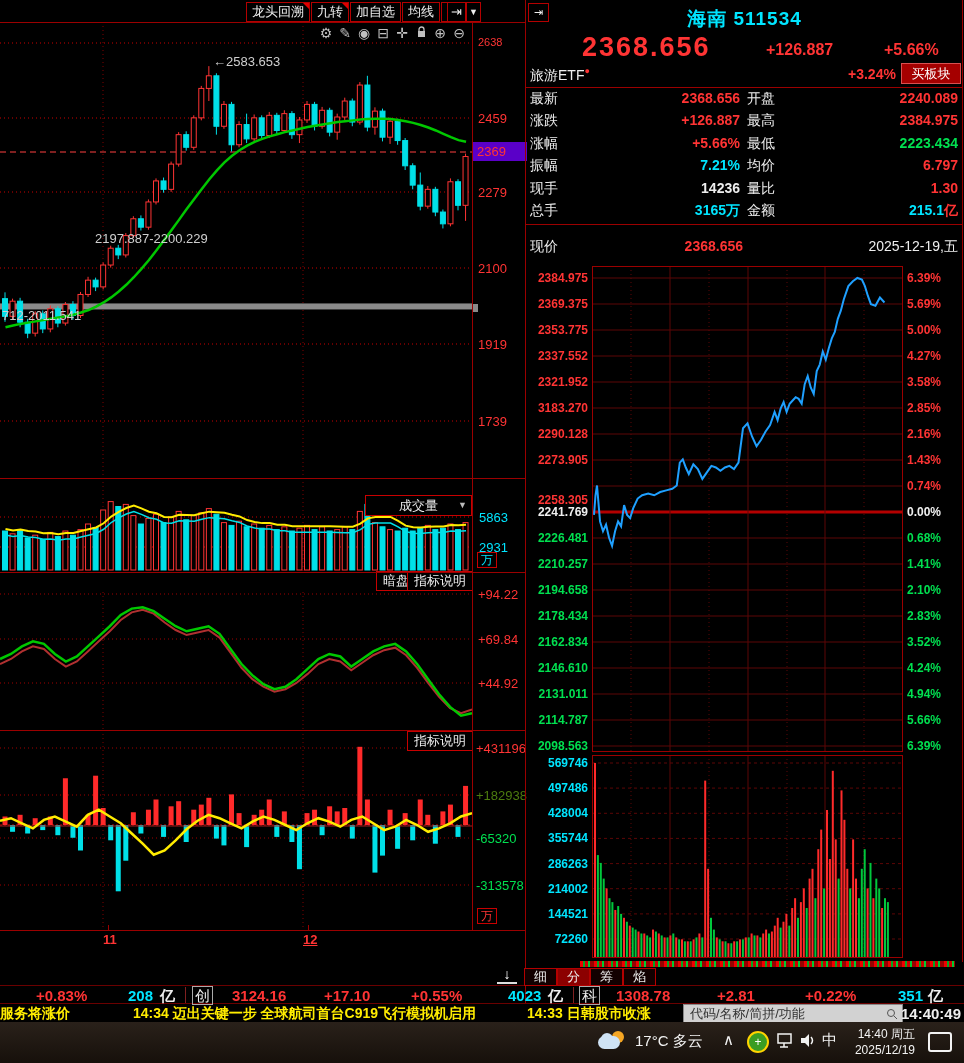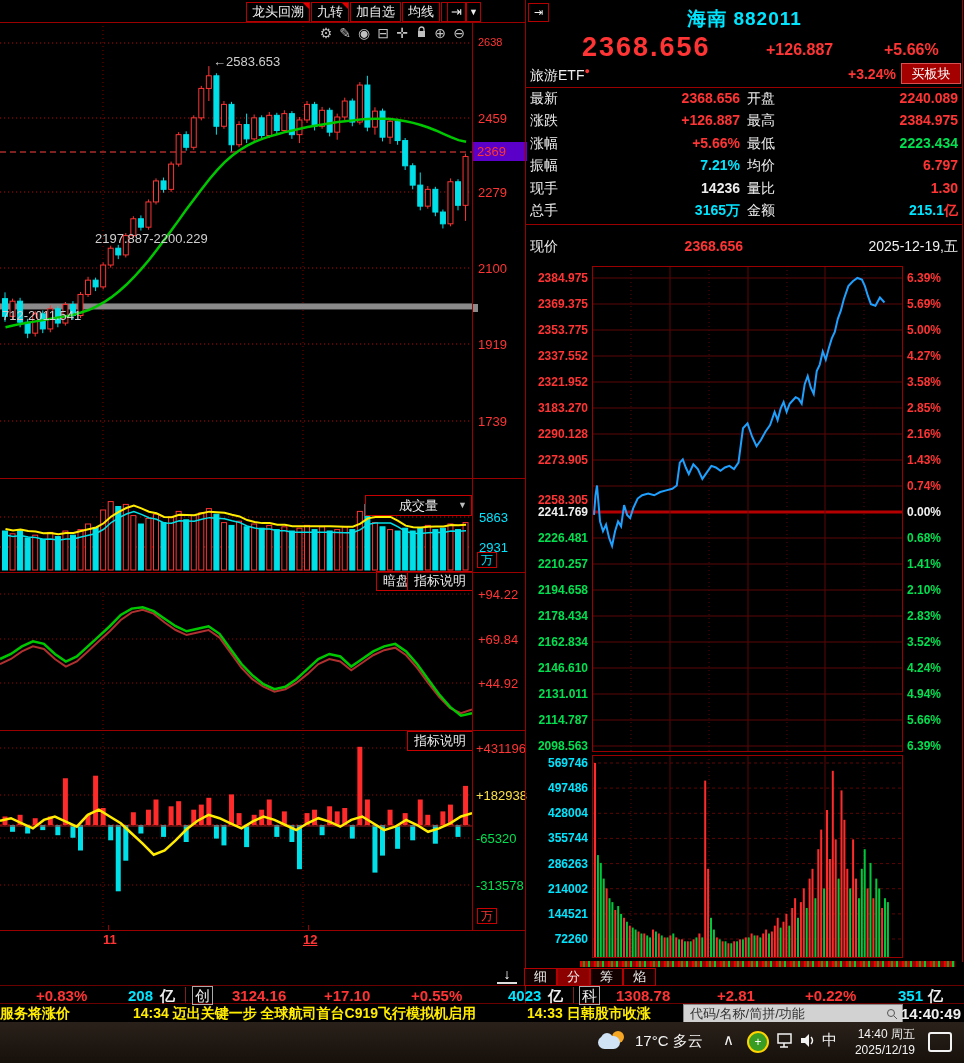--- a/index.html
+++ b/index.html
@@ -362,37 +362,37 @@
       <div style="position: absolute; left: 478px; top: 337px; font-size: 13px; color: rgb(255, 52, 52);">1919</div>
       <div style="position: absolute; left: 478px; top: 414px; font-size: 13px; color: rgb(255, 52, 52);">1739</div>
       <div style="position: absolute; left: 472px; top: 304px; width: 6px; height: 8px; background: rgb(138, 138, 138);"></div>
       <div style="position: absolute; left: 479px; top: 510px; font-size: 13px; color: rgb(0, 229, 255);">5863</div>
       <div style="position: absolute; left: 479px; top: 540px; font-size: 13px; color: rgb(0, 229, 255);">2931</div>
       <div class="unitbox" style="position: absolute; left: 477px; top: 552px; color: rgb(0, 229, 255);">万</div>
       <div style="position: absolute; left: 478px; top: 587px; font-size: 13px; color: rgb(255, 52, 52);">+94.22</div>
       <div style="position: absolute; left: 478px; top: 632px; font-size: 13px; color: rgb(255, 52, 52);">+69.84</div>
       <div style="position: absolute; left: 478px; top: 676px; font-size: 13px; color: rgb(255, 52, 52);">+44.92</div>
       <div style="position: absolute; left: 476px; top: 741px; font-size: 13px; color: rgb(255, 52, 52);">+431196</div>
-      <div style="position: absolute; left: 476px; top: 788px; font-size: 13px; color: #fde047;">+182938</div>
+      <div style="position: absolute; left: 476px; top: 788px; font-size: 13px; color: #4d7c0f;">+182938</div>
       <div style="position: absolute; left: 476px; top: 831px; font-size: 13px; color: rgb(0, 224, 80);">-65320</div>
       <div style="position: absolute; left: 476px; top: 878px; font-size: 13px; color: rgb(0, 224, 80);">-313578</div>
       <div class="unitbox" style="position: absolute; left: 477px; top: 908px; color: rgb(255, 52, 52);">万</div>
     </div>
 
   <div id="paneButtons">
       <div style="position: absolute; left: 365px; top: 495px; width: 105px; height: 19px; border: 1px solid rgb(200, 0, 0); background: rgb(0, 0, 0); color: rgb(238, 238, 238); font-size: 13px; text-align: center; line-height: 19px;">成交量<div style="position: absolute; right: 4px; top: 0px; font-size: 9px; color: rgb(187, 187, 187);">▼</div></div>
       <div class="paneBtn" style="position: absolute; left: 340px; top: 571px; width: 64px; margin-left: 36px;">暗盘资金</div>
       <div class="paneBtn" style="position: absolute; left: 407px; top: 571px; width: 64px;">指标说明</div>
       <div class="paneBtn" style="position: absolute; left: 407px; top: 731px; width: 64px;">指标说明</div>
     </div>
 
   <div class="abs" style="left:528px;top:3px;width:19px;height:17px;border:1px solid #b40000;color:#eee;
        font-size:11px;text-align:center;line-height:17px">⇥</div>
   <div class="abs" style="left:525px;top:0;width:439px;height:30px;text-align:center;color:#00e5ff;
-       font-size:19px;font-weight:bold;letter-spacing:1px;padding-top:6px">海南 882011</div>
+       font-size:19px;font-weight:bold;letter-spacing:1px;padding-top:6px">海南 511534</div>
   <div class="abs red" style="left:582px;top:32px;font-size:27px;font-weight:bold;letter-spacing:2px">2368.656</div>
   <div class="abs red" style="left:766px;top:41px;font-size:16px;font-weight:bold">+126.887</div>
   <div class="abs red" style="left:884px;top:41px;font-size:16px;font-weight:bold">+5.66%</div>
 
   <div class="abs white" style="left:530px;top:66px;font-size:14px">
     <span>旅游ETF</span><span class="red" style="font-size:9px;vertical-align:super">●</span>
   </div>
   <div class="abs red" style="left:848px;top:66px;font-size:14px;font-weight:bold">+3.24%</div>
   <div class="abs" style="left:901px;top:63px;width:58px;height:19px;background:#a50000;border:1px solid #d85050;
        color:#fff;font-size:13px;text-align:center;line-height:19px">买板块</div>

